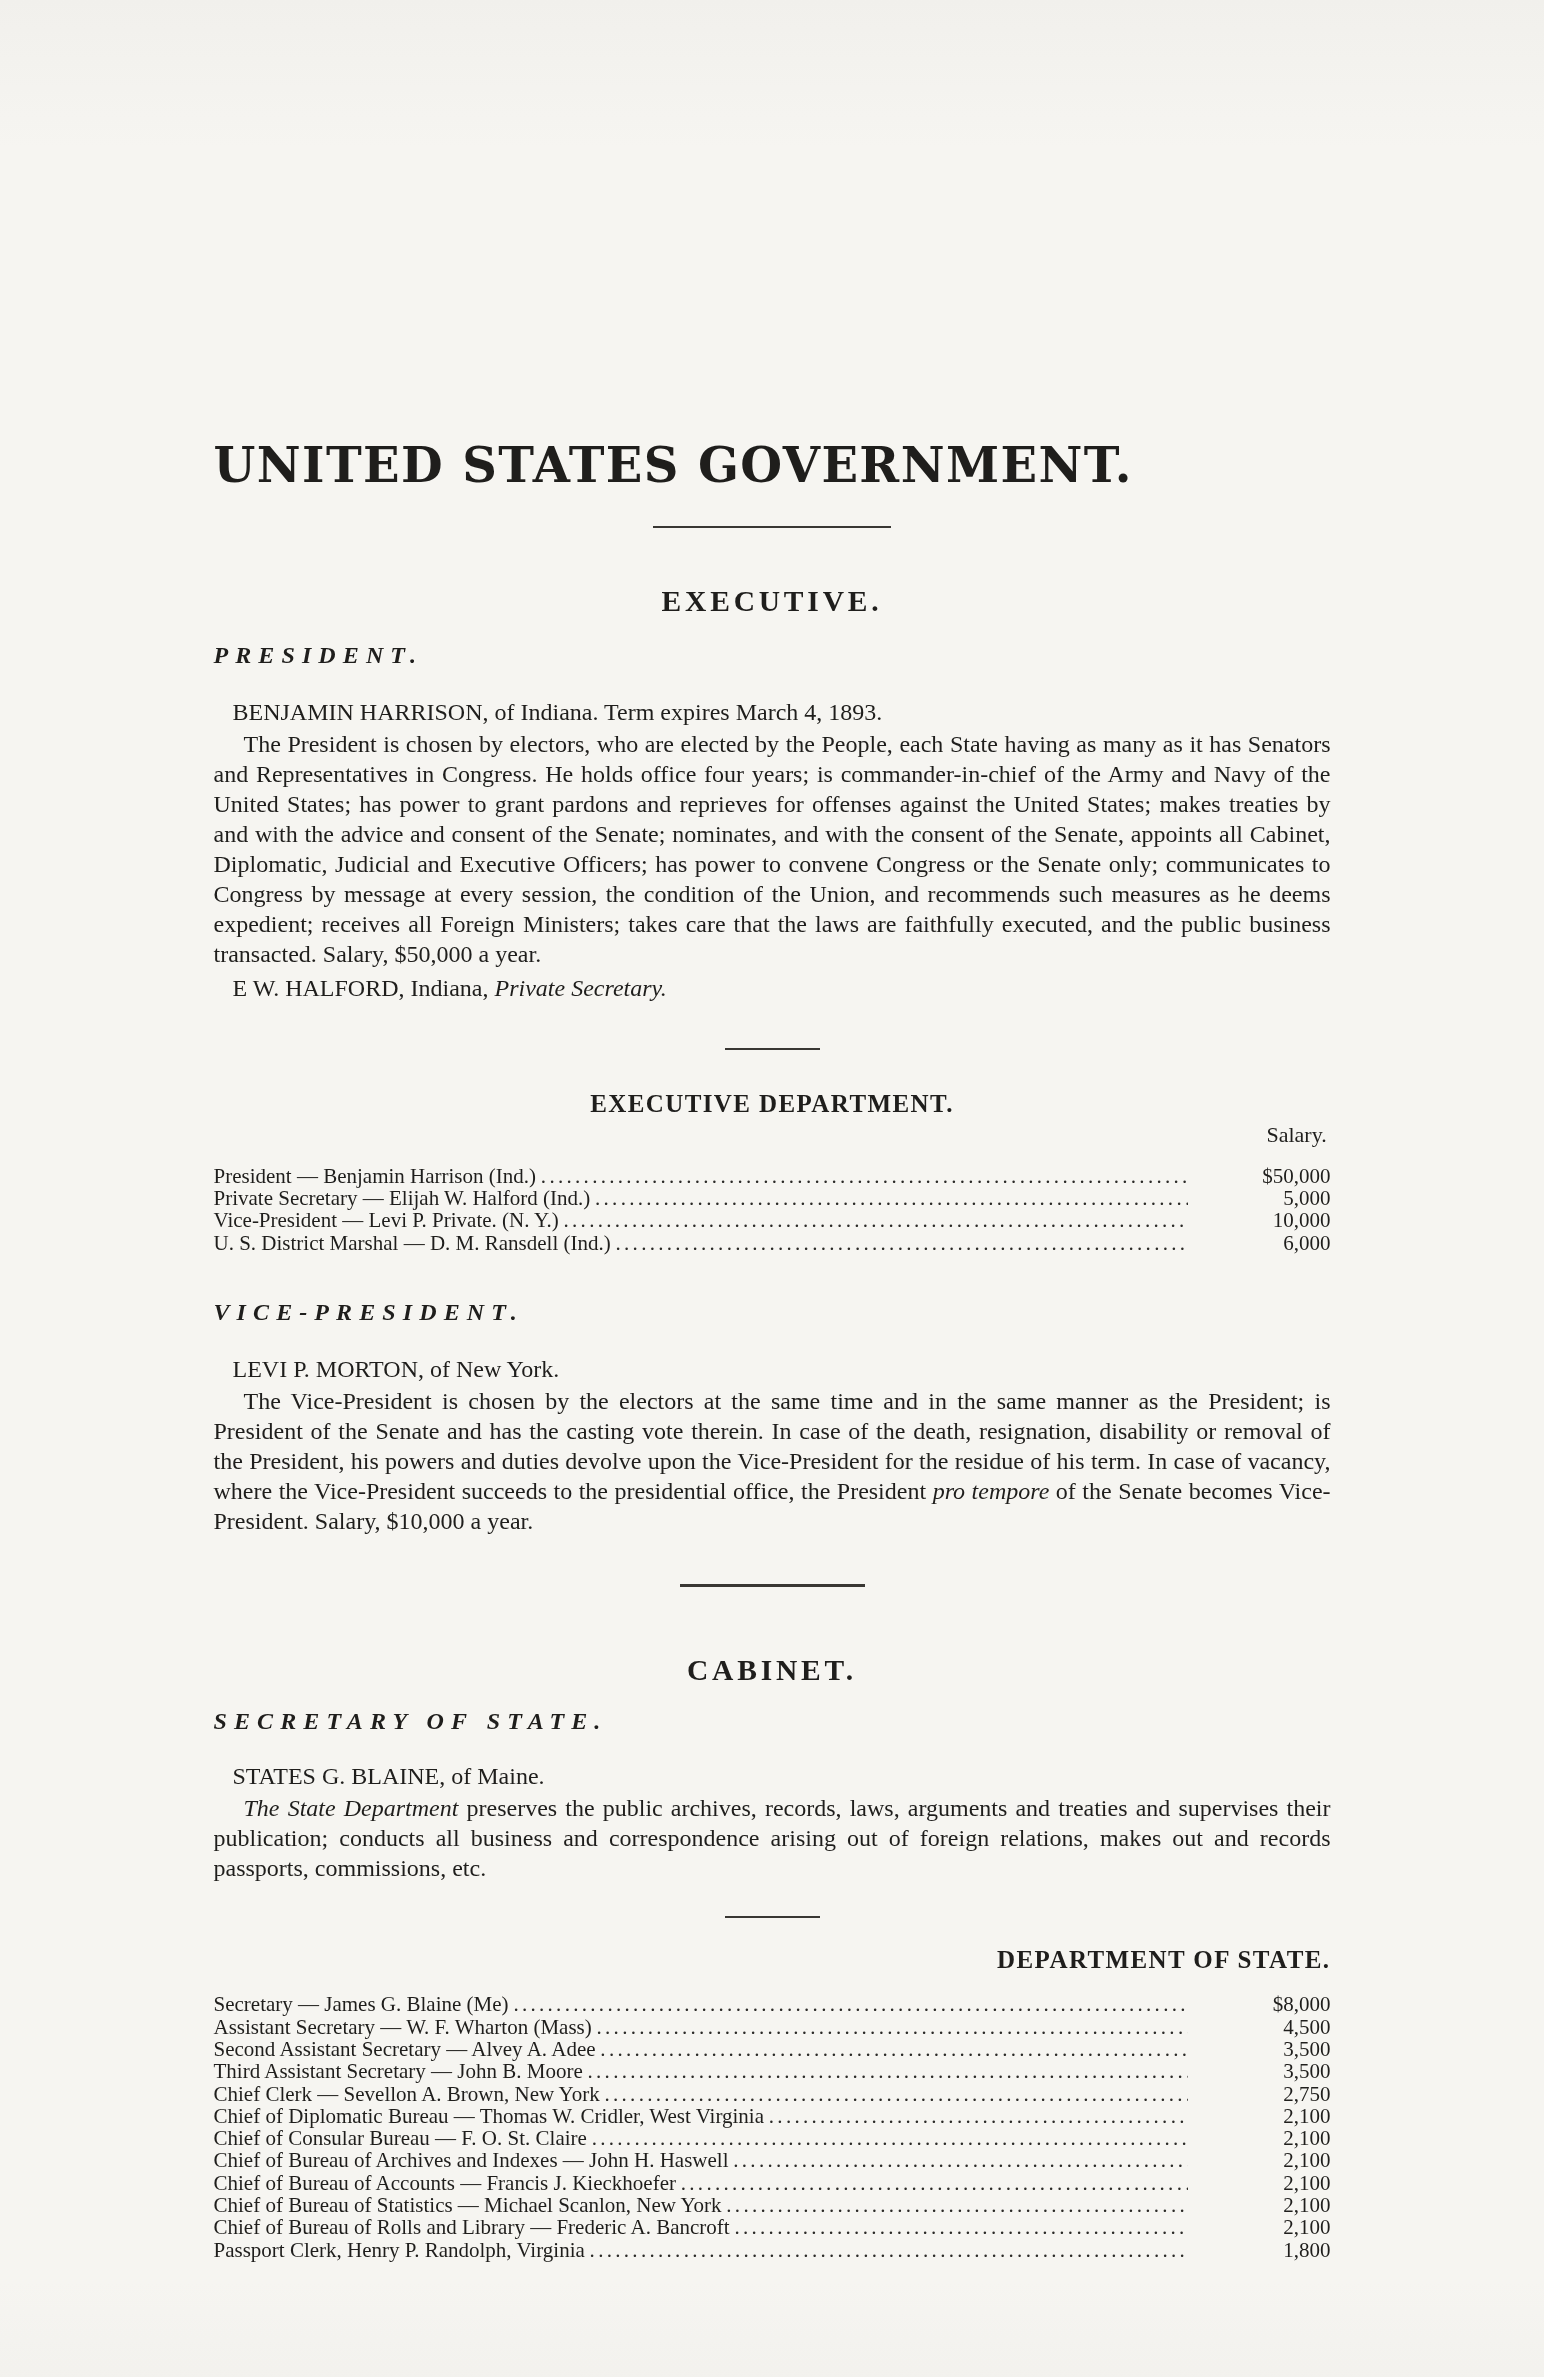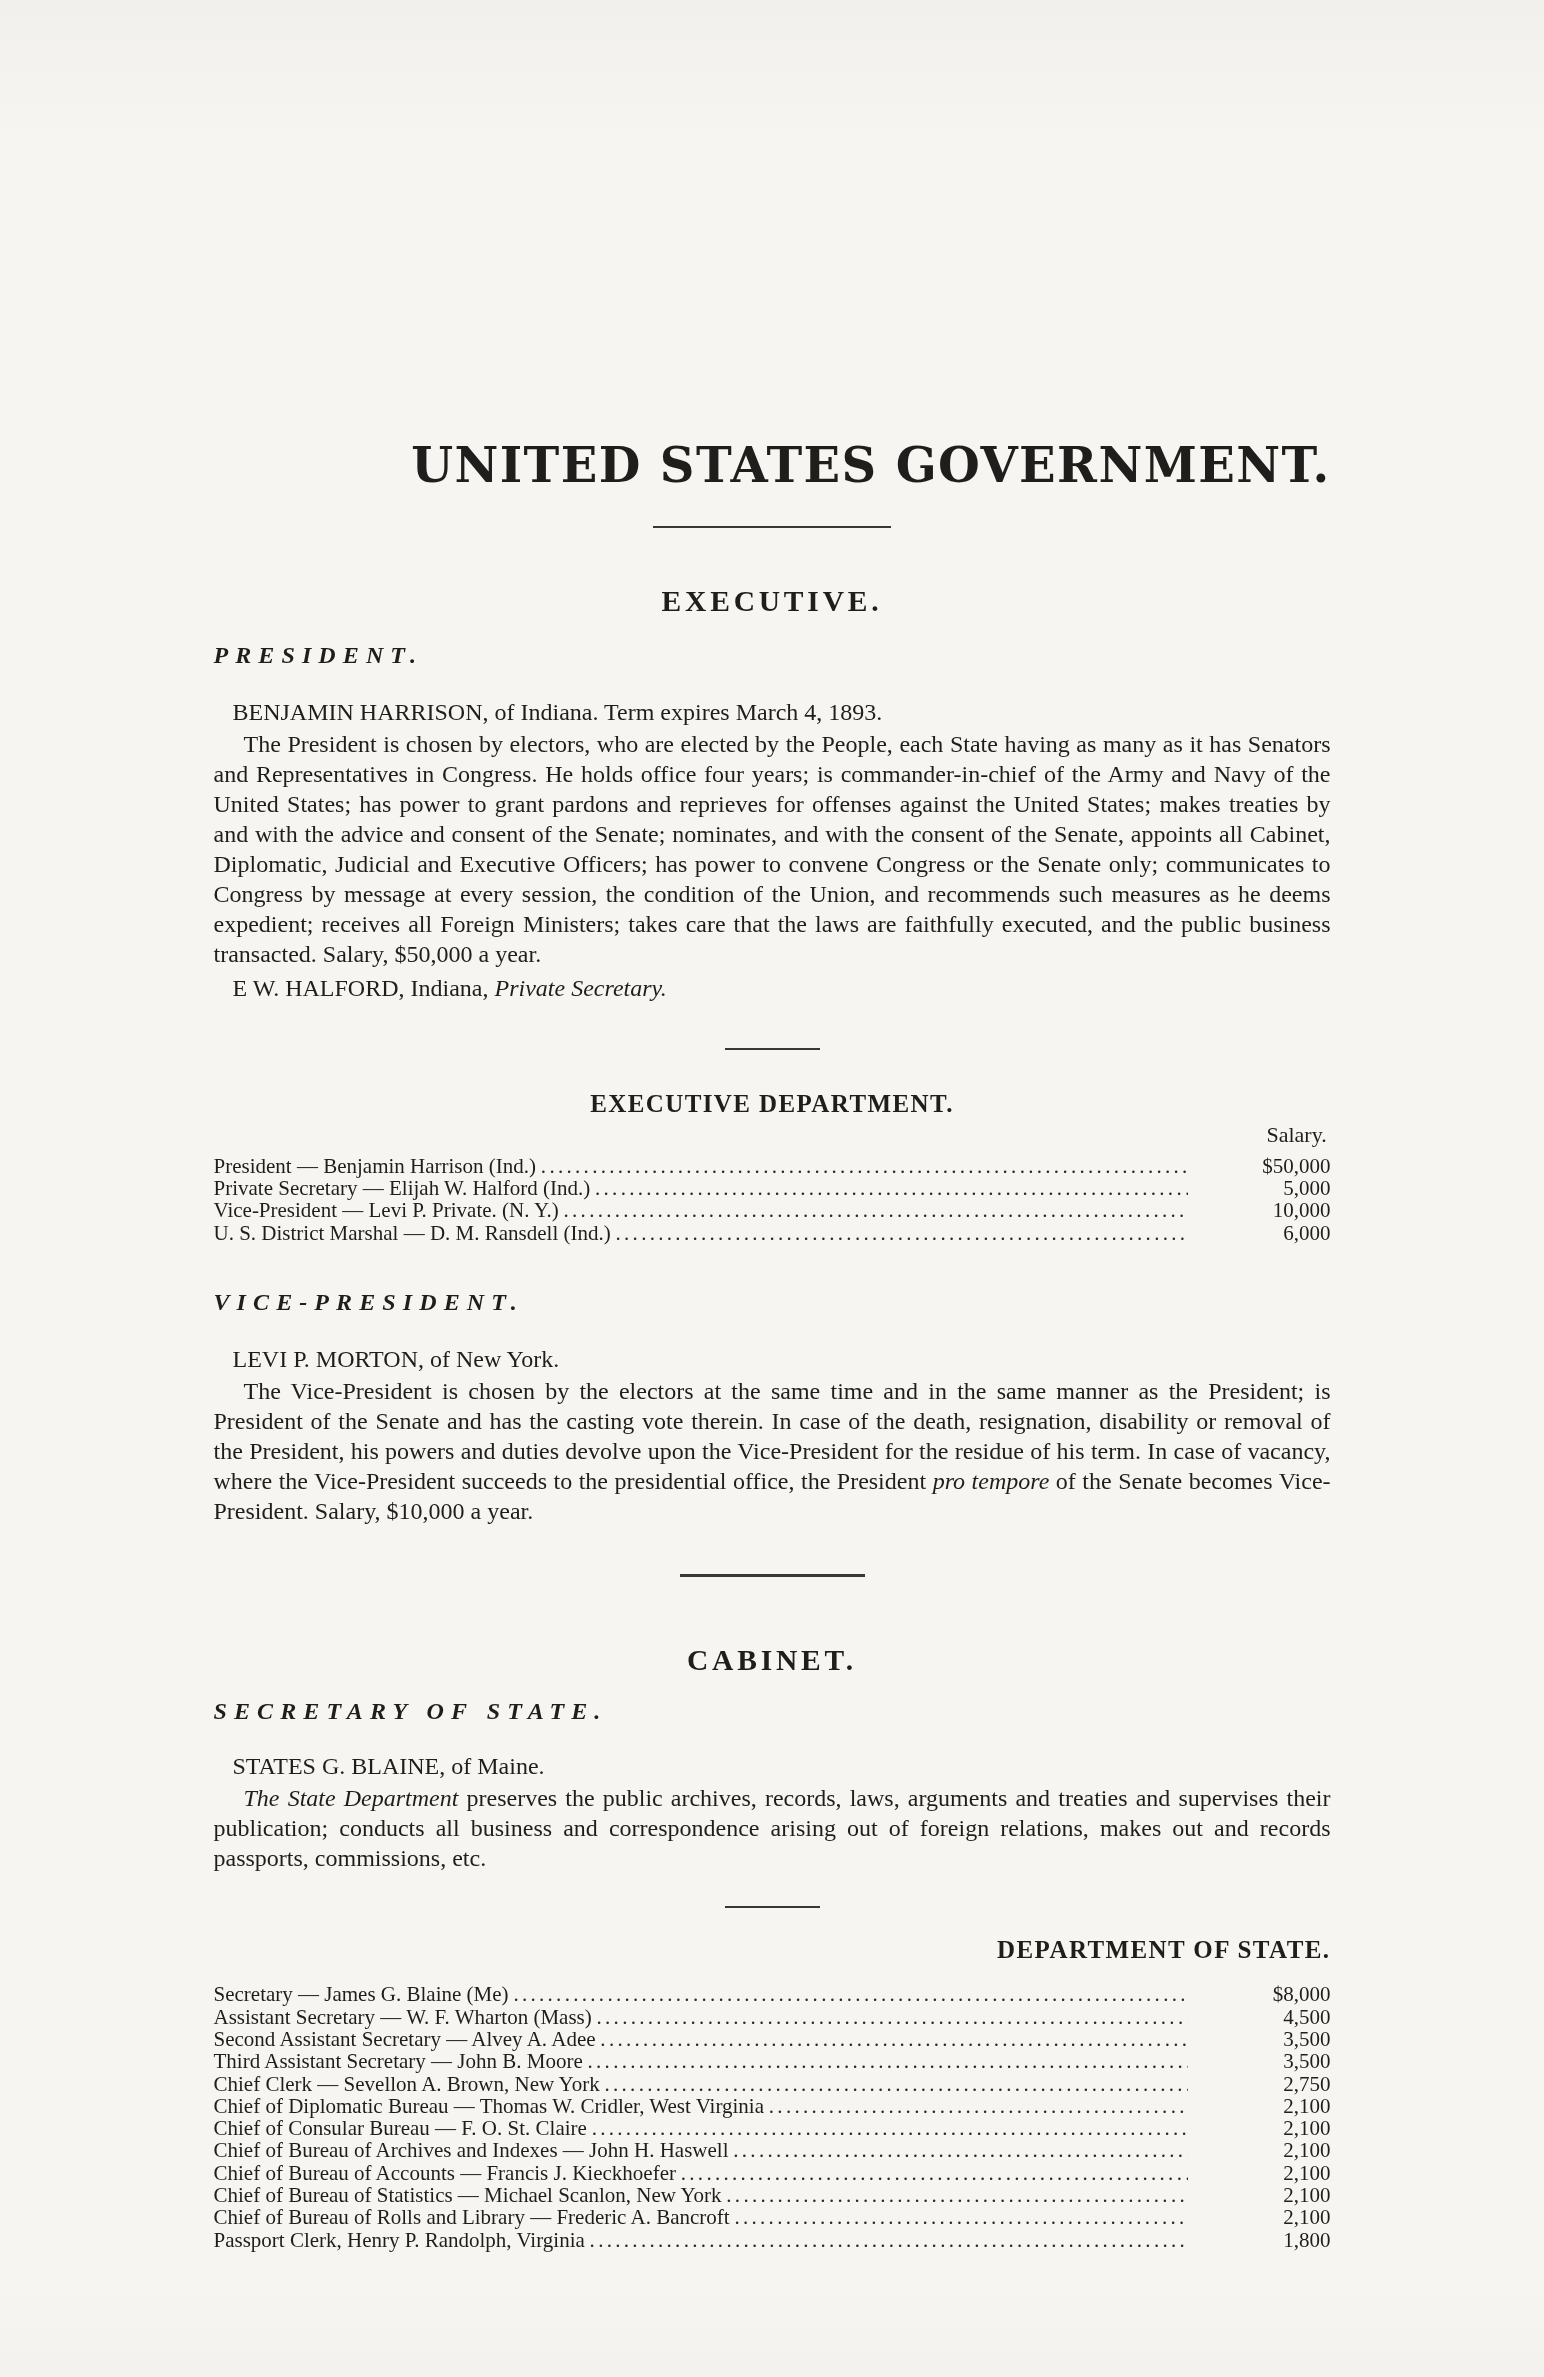--- a/index.html
+++ b/index.html
@@ -27,21 +27,21 @@
     margin: 0 auto;
     padding-top: 437px;
   }
 
   
   .title {
     font-family: "DejaVu Serif", "Liberation Serif", serif;
     font-size: 48px;
     font-weight: 700;
     letter-spacing: 1.4px;
-    text-align: right;
+    text-align: left;
     margin-bottom: 33px;
     white-space: nowrap;
   }
 
   .rule-title {
     width: 238px;
     height: 1.9px;
     background: #393733;
     margin: 0 auto 57px auto;
   }
@@ -113,21 +113,21 @@
     background: #393733;
     width: 185px;
     margin: 48px auto 67px auto;
   }
 
   
   .salary-head {
     font-size: 22px;
     text-align: right;
     padding-right: 3.8px;
-    margin-bottom: 7px;
+    margin-bottom: 17px;
   }
 
   .stable { width: 100%; }
 
   .srow {
     display: flex;
     align-items: baseline;
     font-size: 21px;
     line-height: 22.3px;
     justify-content: space-between;

